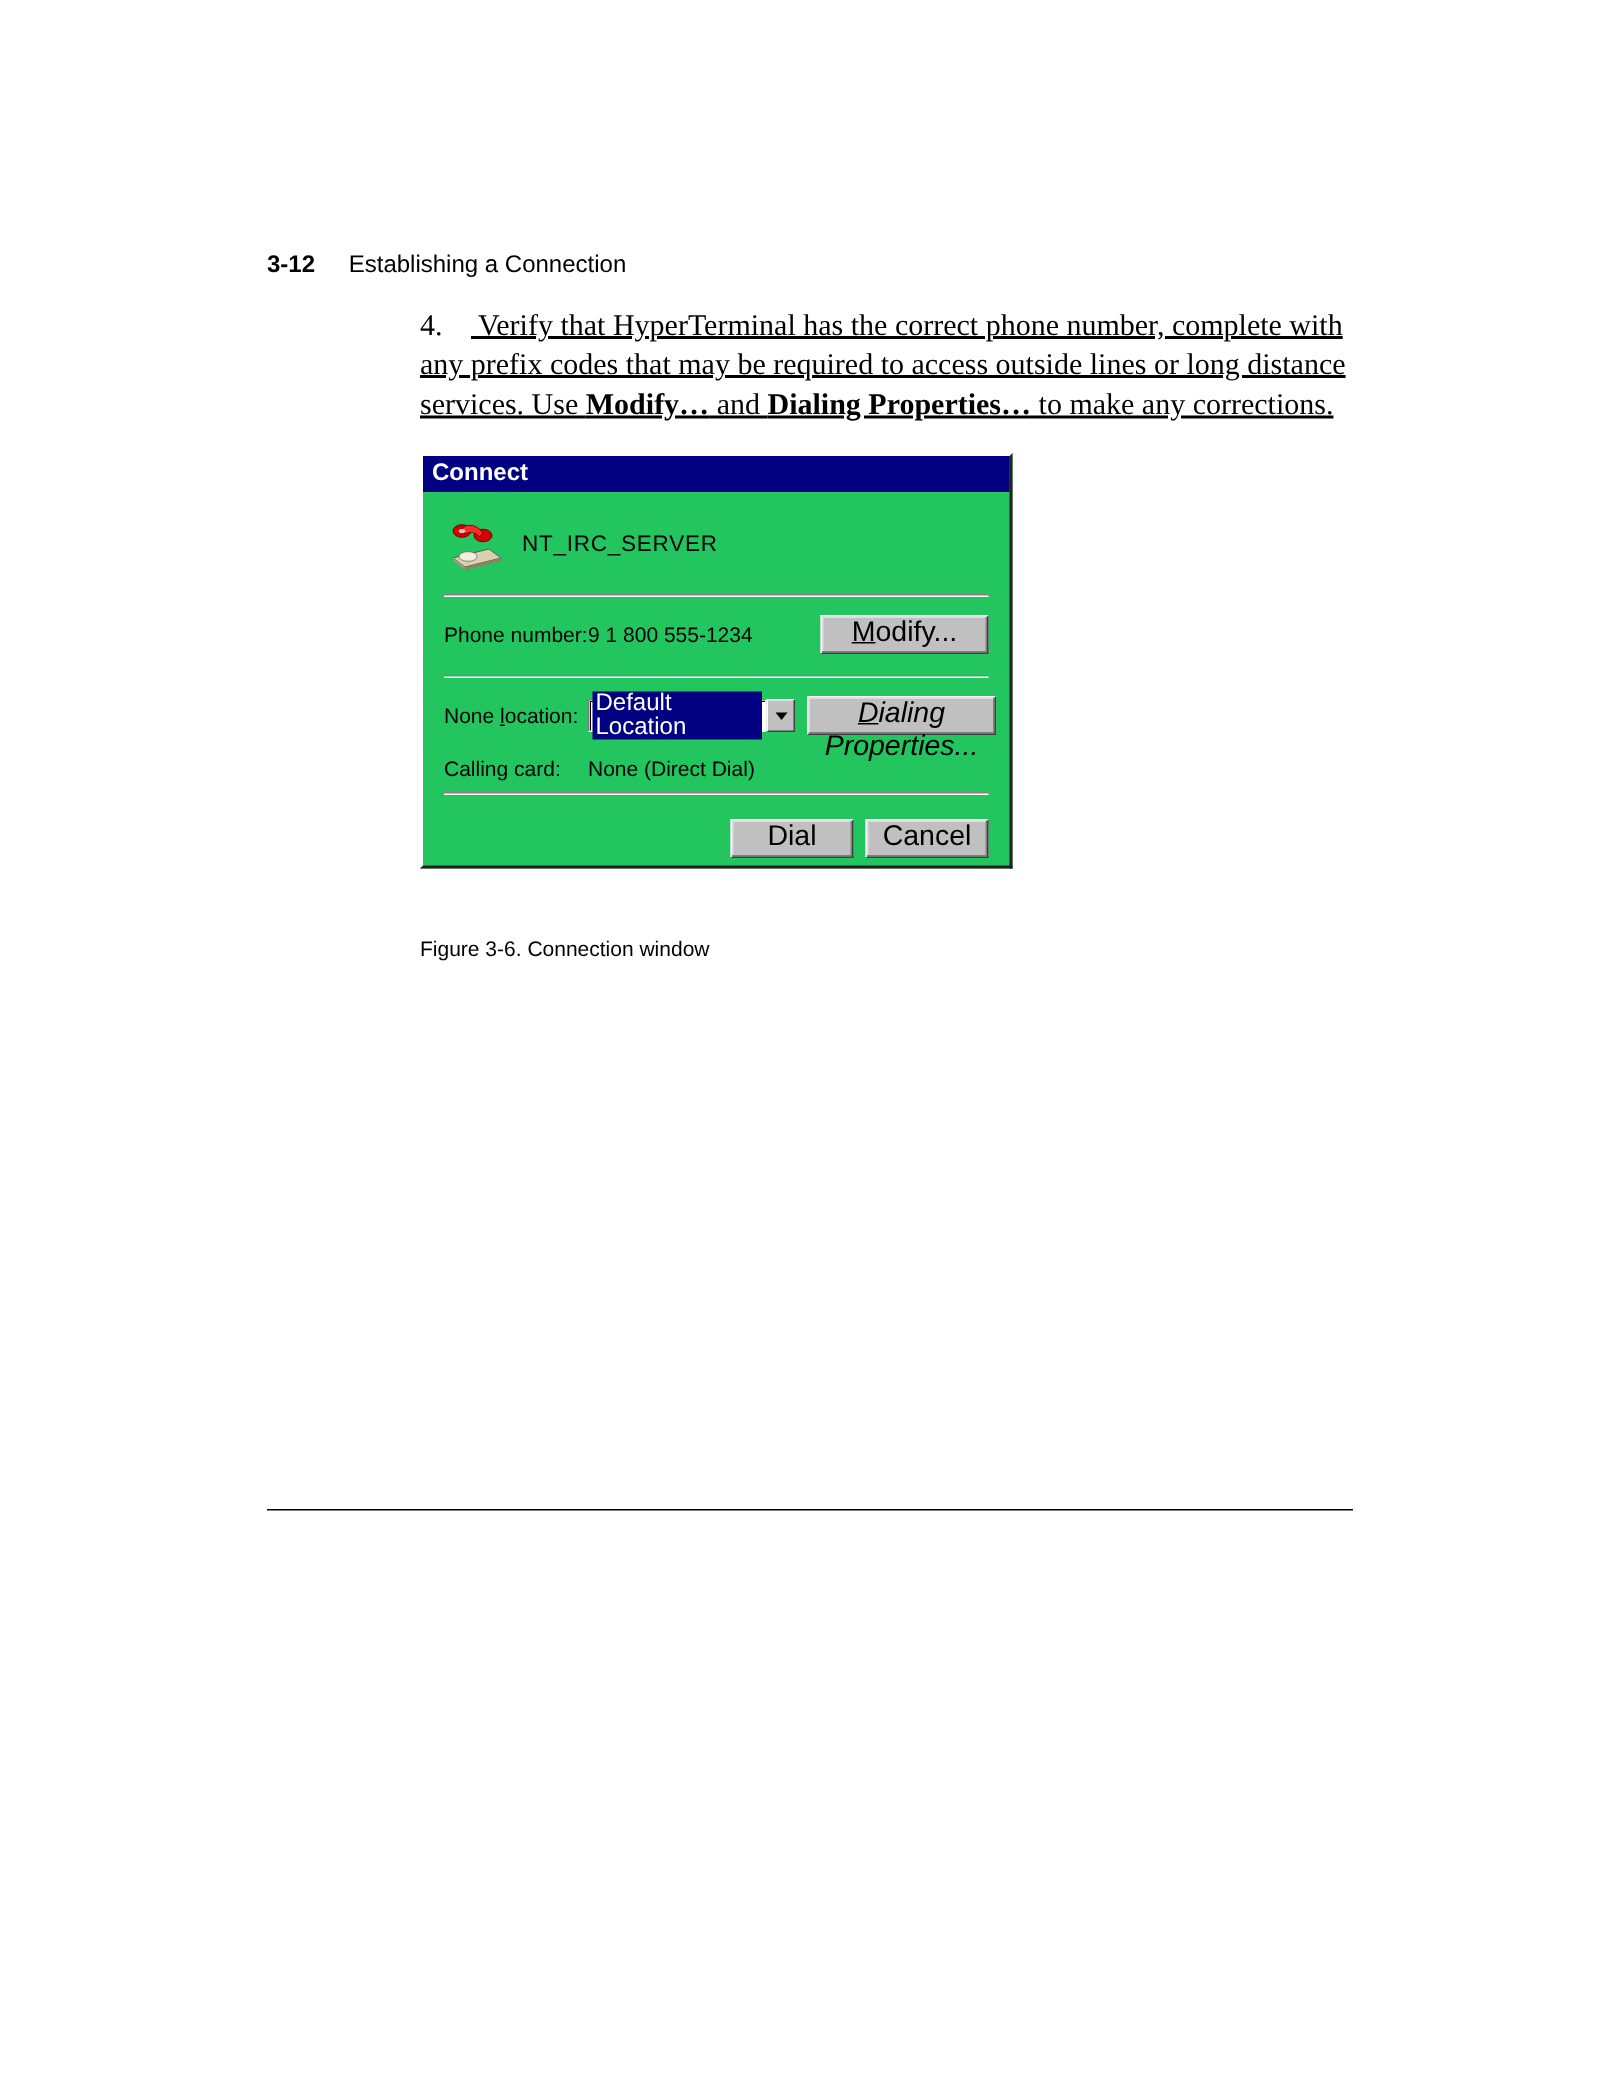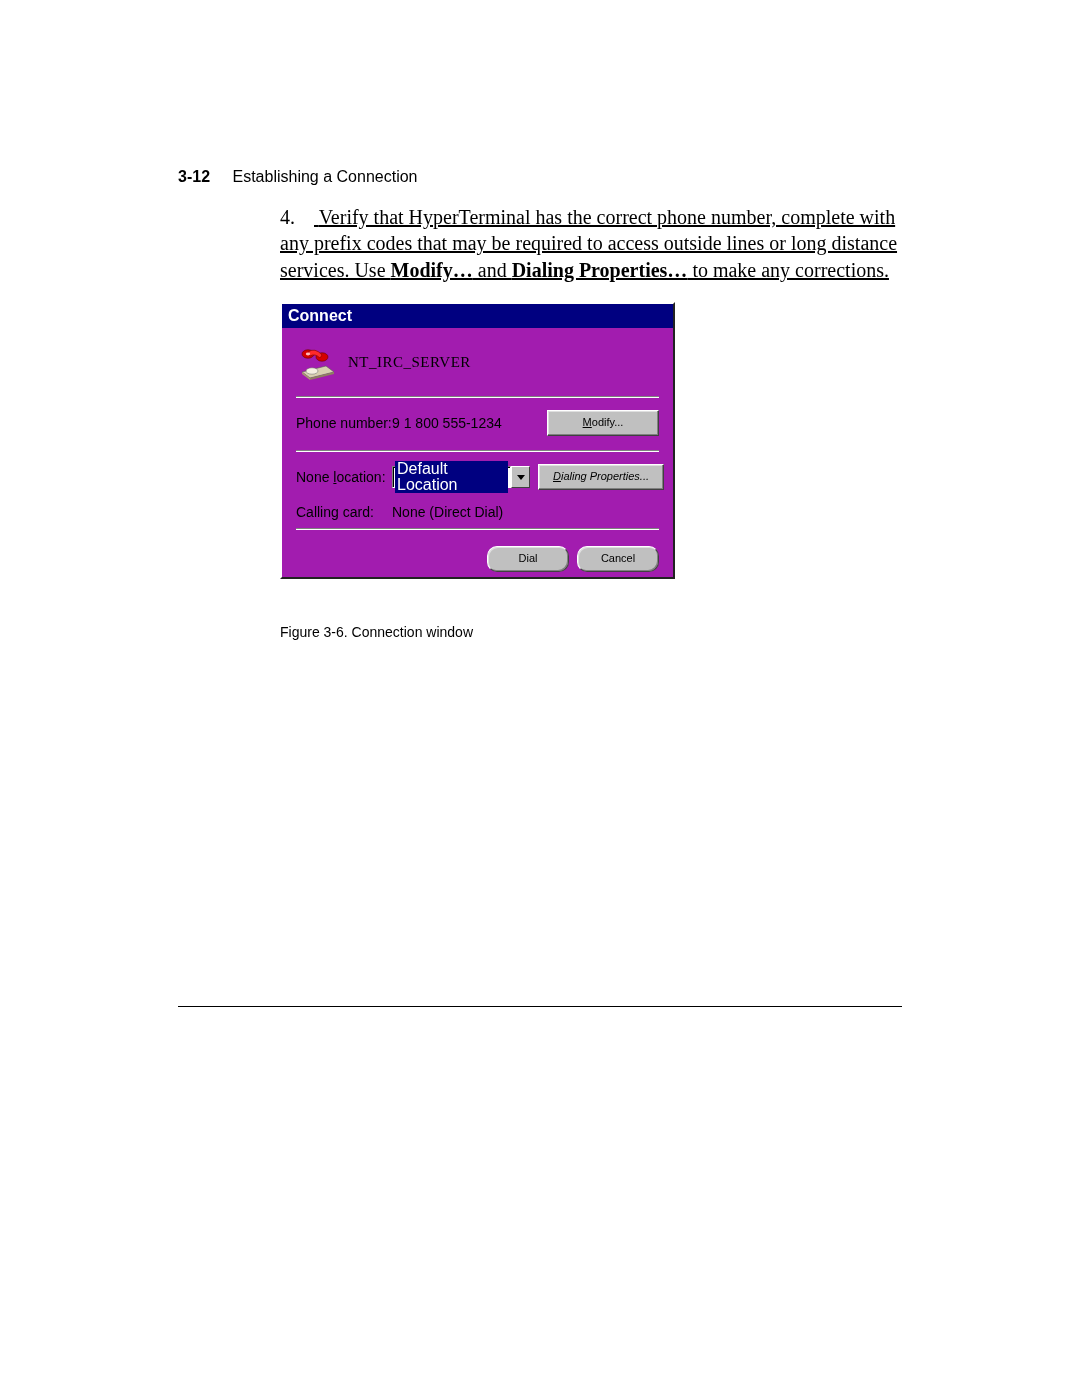--- a/index.html
+++ b/index.html
@@ -46,21 +46,21 @@
     display: block;
     margin-left: 34px;
   }
   .body-text .bold { font-weight: 700; }
   .dialog {
     position: absolute;
     top: 302px;
     left: 280px;
     width: 395px;
     height: 277px;
-    background: #a21caf;
+    background: #22c55e;
     border-top: 2px solid #fff;
     border-left: 2px solid #fff;
     border-right: 2px solid #222;
     border-bottom: 2px solid #222;
     font-family: "MS Sans Serif", Arial, Helvetica, sans-serif;
     font-size: 14px;
     color: #000;
     box-sizing: border-box;
   }
   .titlebar {
@@ -84,21 +84,20 @@
   .phone-icon {
     width: 40px;
     height: 36px;
     position: relative;
     margin-right: 12px;
     flex: 0 0 auto;
   }
   .conn-name {
     font-size: 15px;
     letter-spacing: 0.5px;
-    font-family: Liberation Serif, serif;
   }
   .sep {
     height: 0;
     border-top: 1px solid #808080;
     border-bottom: 1px solid #fff;
     margin: 6px 0 12px 0;
   }
   .form-row {
     display: flex;
     align-items: center;
@@ -116,29 +115,29 @@
   }
   .btn {
     width: 110px;
     height: 24px;
     background: #c0c0c0;
     border-top: 1px solid #fff;
     border-left: 1px solid #fff;
     border-right: 1px solid #404040;
     border-bottom: 1px solid #404040;
     box-shadow: inset -1px -1px 0 #808080, inset 1px 1px 0 #dfdfdf;
-    font-size: 11px;
+    font-size: 19px;
     text-align: center;
     line-height: 22px;
     cursor: pointer;
     font-family: "MS Sans Serif", Arial, Helvetica, sans-serif;
     margin-left: 8px;
     flex: 0 0 auto;
   }
-  .btn.small { width: 80px; border-radius: 10px; }
+  .btn.small { width: 80px; }
   .u { text-decoration: underline; }
   .combo {
     display: flex;
     align-items: stretch;
     width: 138px;
     height: 22px;
     flex: 0 0 auto;
   }
   .combo-input {
     flex: 1 1 auto;

